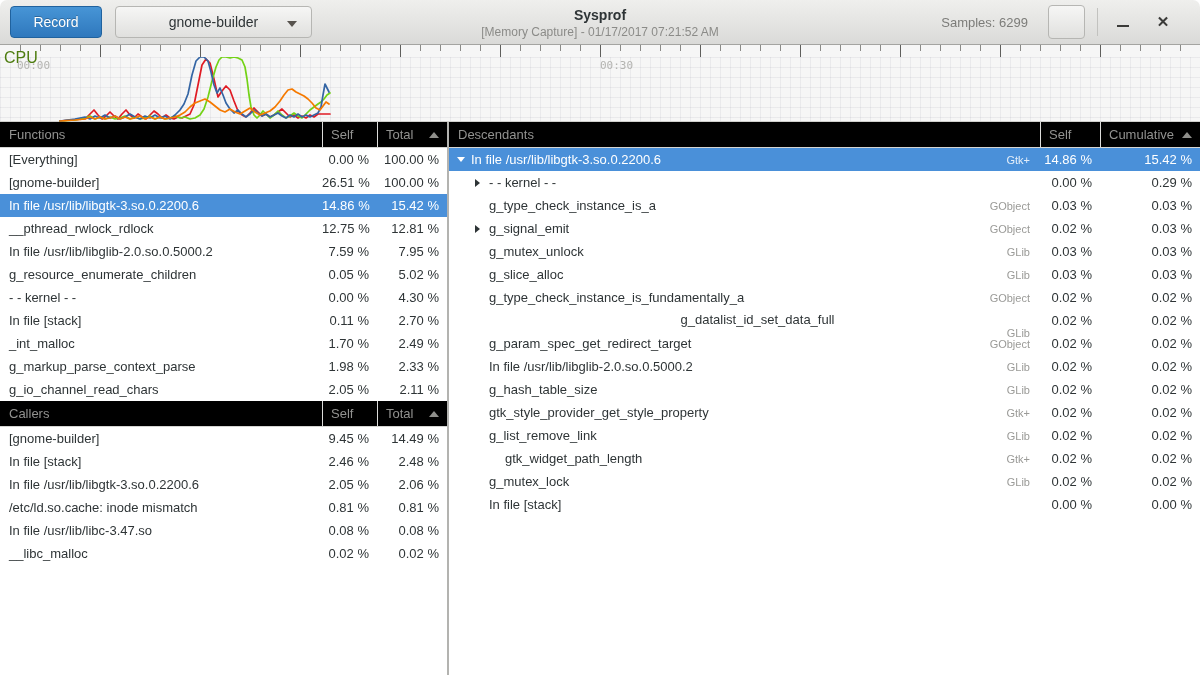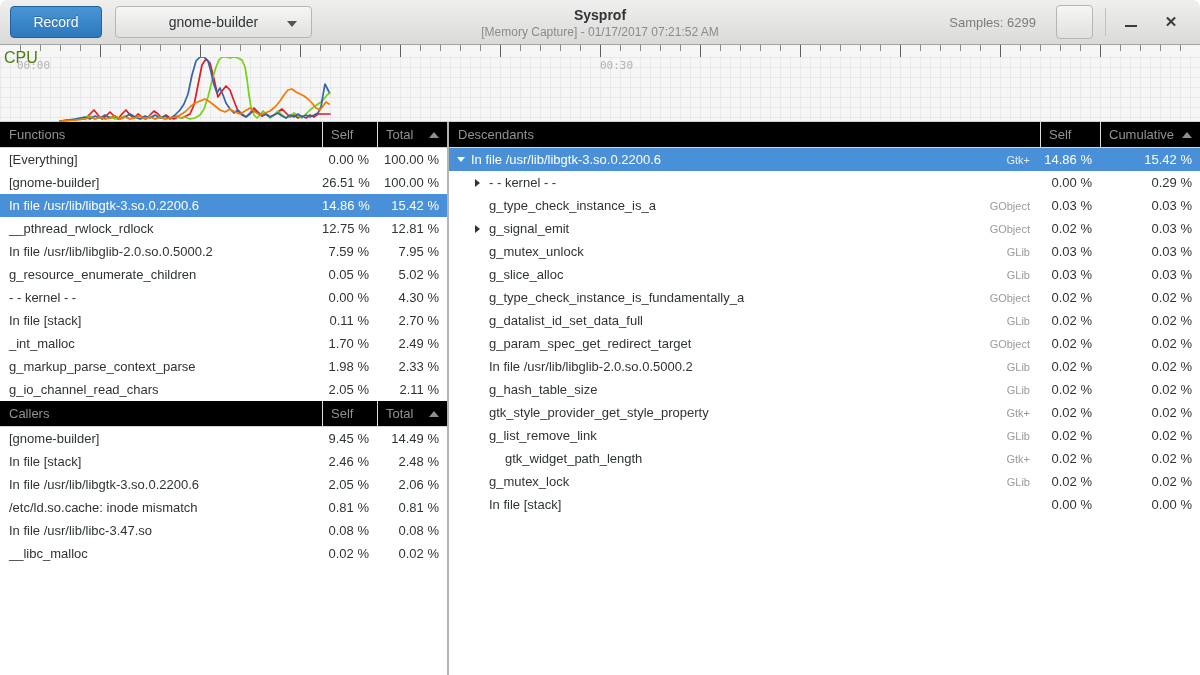--- a/index.html
+++ b/index.html
@@ -18,21 +18,21 @@
   .btn-process { margin-left:13px; width:197px; color:#2e3436;
                  background:linear-gradient(#f6f6f5,#e0e0de); border:1px solid #b6b6b3;
                  position:relative; }
   .caret-down { position:absolute; right:14px; top:14px; width:0; height:0;
                 border-left:5px solid transparent; border-right:5px solid transparent;
                 border-top:6px solid #57534e; }
   .title-block { position:absolute; left:50%; transform:translateX(-50%);
                  text-align:center; top:7px; }
   .app-title { font-size:14px; font-weight:bold; color:#2e3436; }
   .app-subtitle { font-size:12px; color:#8b8b88; margin-top:2px; }
-  .header-right { margin-left:auto; display:flex; align-items:center; padding-right:12px; }
+  .header-right { margin-left:auto; display:flex; align-items:center; padding-right:20px; }
   .samples { font-size:13px; color:#7c7c79; margin-right:20px; }
   .btn-menu { width:37px; height:34px; background:linear-gradient(#f6f6f5,#e0e0de);
               border:1px solid #b6b6b3; border-radius:4px; display:flex;
               flex-direction:column; align-items:center; justify-content:center; }
   .menu-bar { width:14px; height:2px; background:#3b3b39; margin:1.5px 0; }
   .vsep { width:1px; height:28px; background:#c2c2bf; margin:0 12px; }
   .btn-min { width:26px; height:26px; display:flex; align-items:flex-end;
              justify-content:center; padding-bottom:8px; }
   .min-bar { width:12px; height:2.5px; background:#3b3b39; }
   .btn-close { width:26px; height:26px; margin-left:14px; margin-right:4px;
@@ -377,21 +377,21 @@
           <div class="trow">
             <div class="c-name" style="padding-left: 26px; text-align: center;">
               <span class="expander"></span>
               <span>g_type_check_instance_is_fundamentally_a</span>
               <span class="badge">GObject</span>
             </div>
             <div class="c-num w60">0.02 %</div>
             <div class="c-num w100">0.02 %</div>
           </div>
           <div class="trow">
-            <div class="c-name" style="padding-left: 26px;">
+            <div class="c-name" style="padding-left: 26px; flex-direction: column;">
               <span class="expander"></span>
               <span>g_datalist_id_set_data_full</span>
               <span class="badge">GLib</span>
             </div>
             <div class="c-num w60">0.02 %</div>
             <div class="c-num w100">0.02 %</div>
           </div>
           <div class="trow">
             <div class="c-name" style="padding-left: 26px;">
               <span class="expander"></span>

